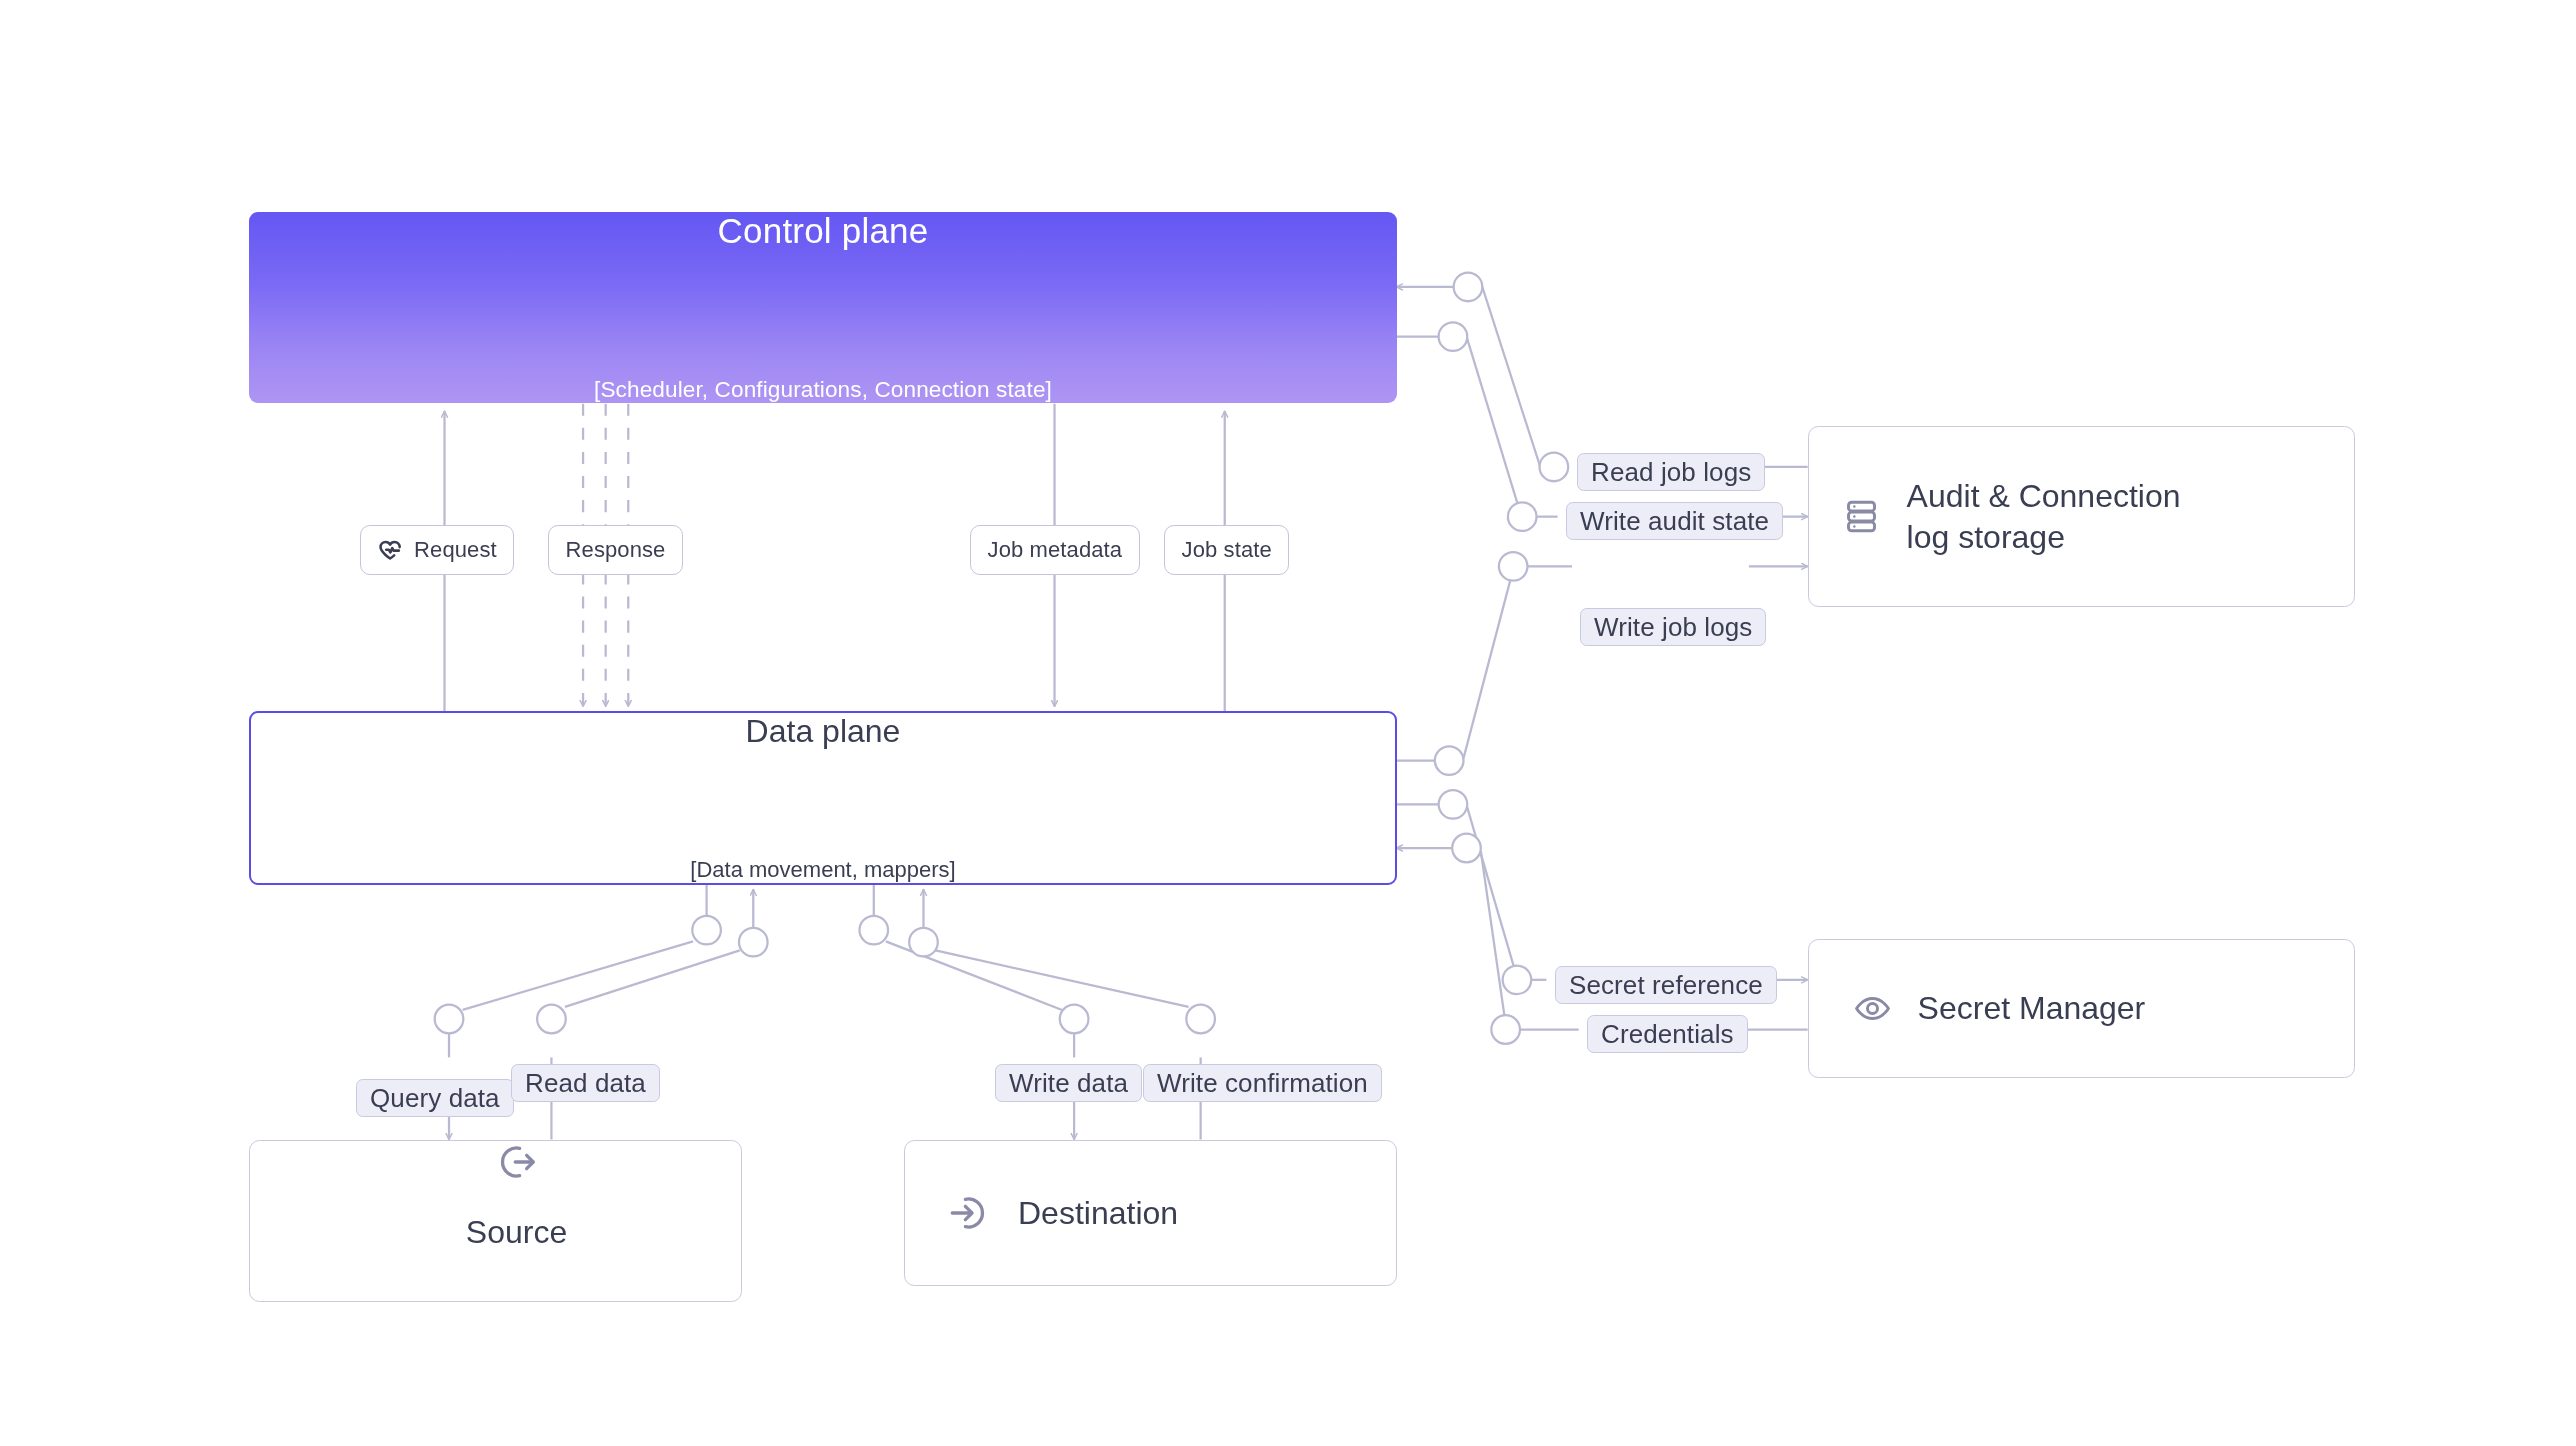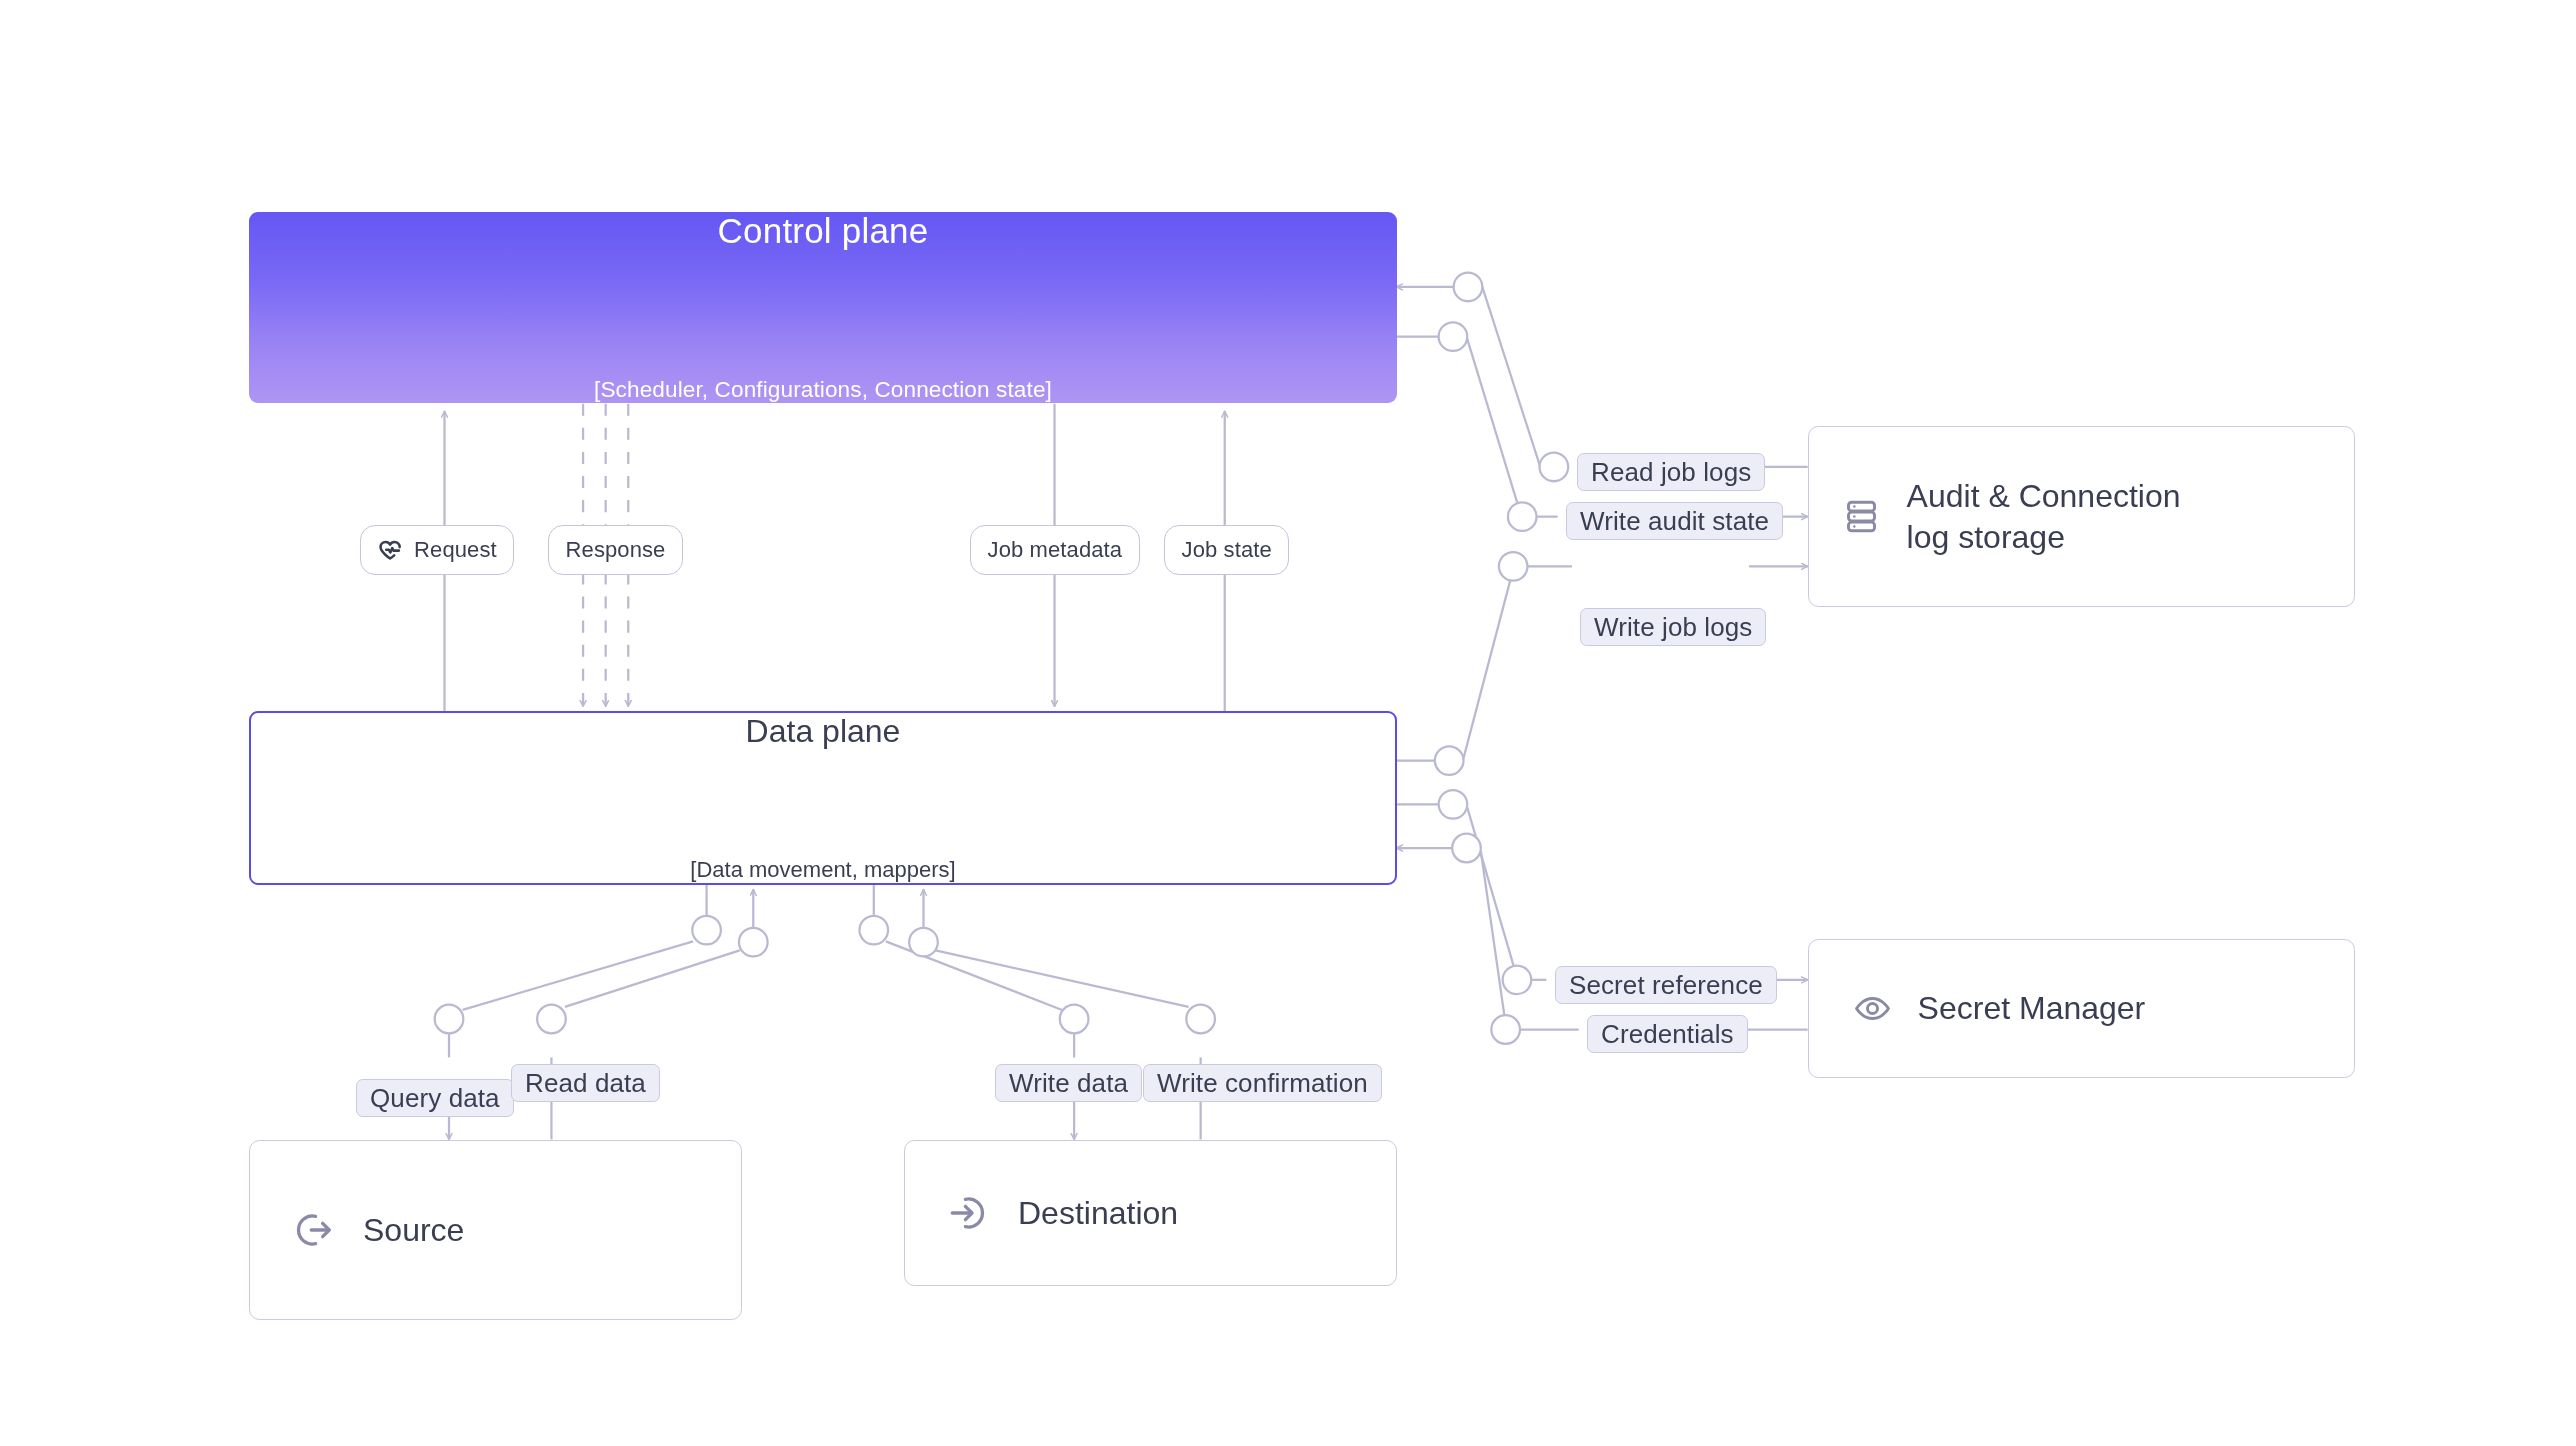--- a/index.html
+++ b/index.html
@@ -104,21 +104,21 @@
     font-size: 32px;
     font-weight: 400;
     line-height: 1.28;
   }
   .node-icon {
     flex: 0 0 auto;
     display: block;
     line-height: 0;
   }
 
-  #source-box      { left: 249px;  top: 1140px; width: 493px; height: 180px; }
+  #source-box      { left: 249px;  top: 1140px; width: 493px; height: 162px; flex-direction: column; }
   #destination-box { left: 904px; top: 1140px; width: 493px; height: 146px; }
   #audit-box       { left: 1808px; top: 426px;  width: 547px; height: 181px; padding-left: 33px; gap: 25.6px; }
   #secret-box      { left: 1808px; top: 939px; width: 547px; height: 139px; padding-left: 44px; gap: 25.6px; }
 
   
   .pill {
     position: absolute;
     box-sizing: border-box;
     display: flex;
     align-items: center;
@@ -126,21 +126,21 @@
     white-space: nowrap;
     border-radius: 6.8px;
     font-size: 20.3px;
     color: #3A3E52;
     letter-spacing: 0.1px;
   }
   
   .pill.white {
     background: #ffffff;
     border: 1.5px solid #C4C4DC;
-    border-radius: 15px;
+    border-radius: 10px;
     height: 50px;
     padding: 0 16.6px;
     font-size: 22px;
   }
   .pill.white.with-icon {
     padding-left: 13.6px;
     gap: 10.5px;
   }
   
   .pill.lav {

